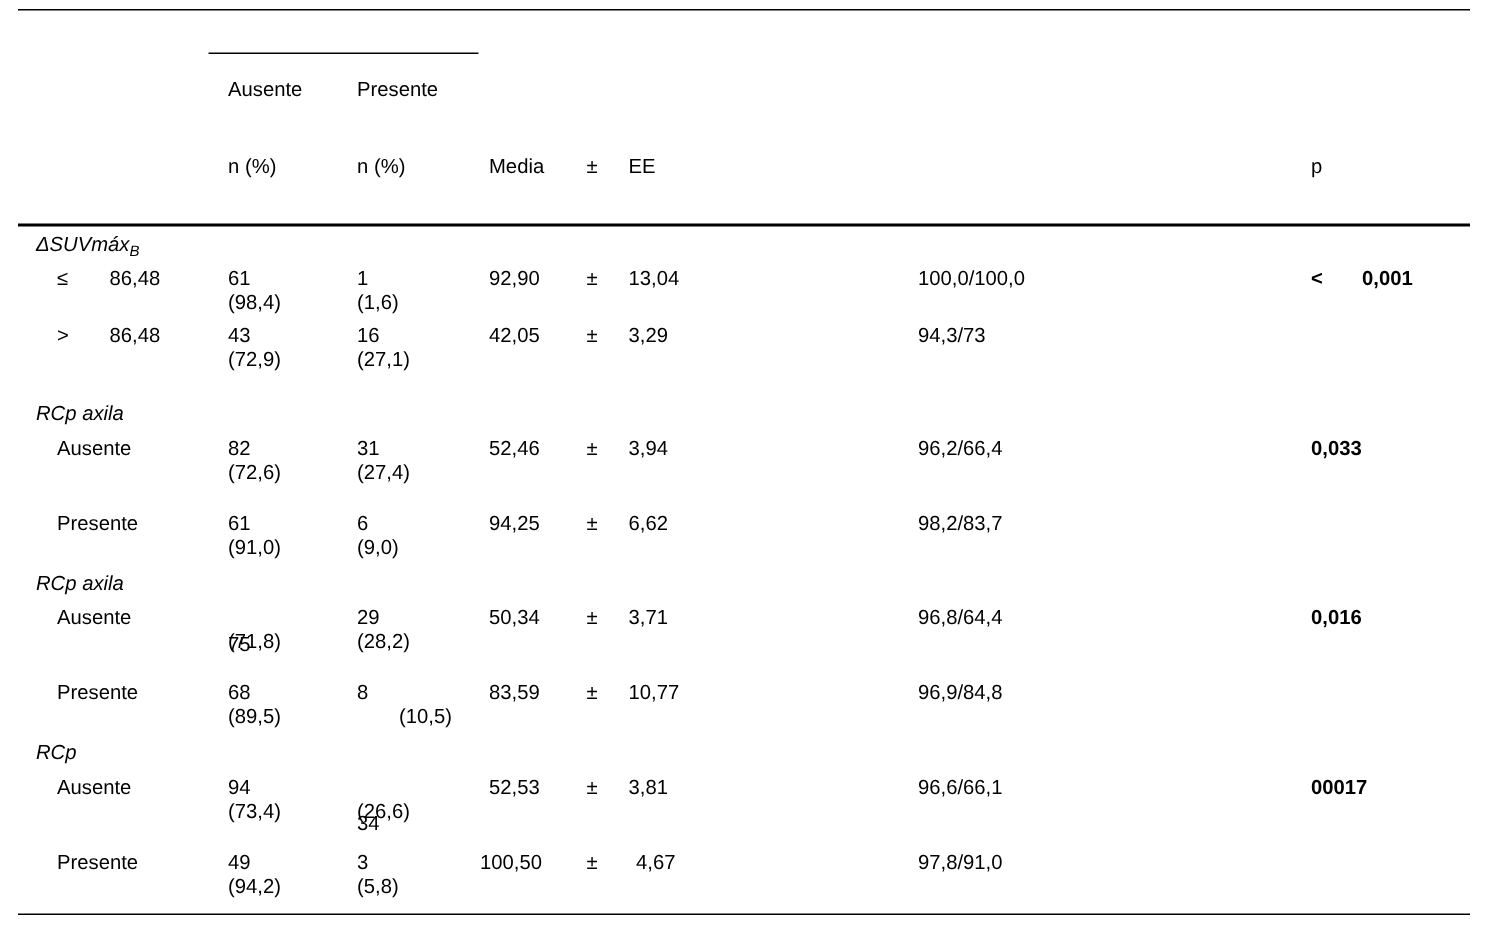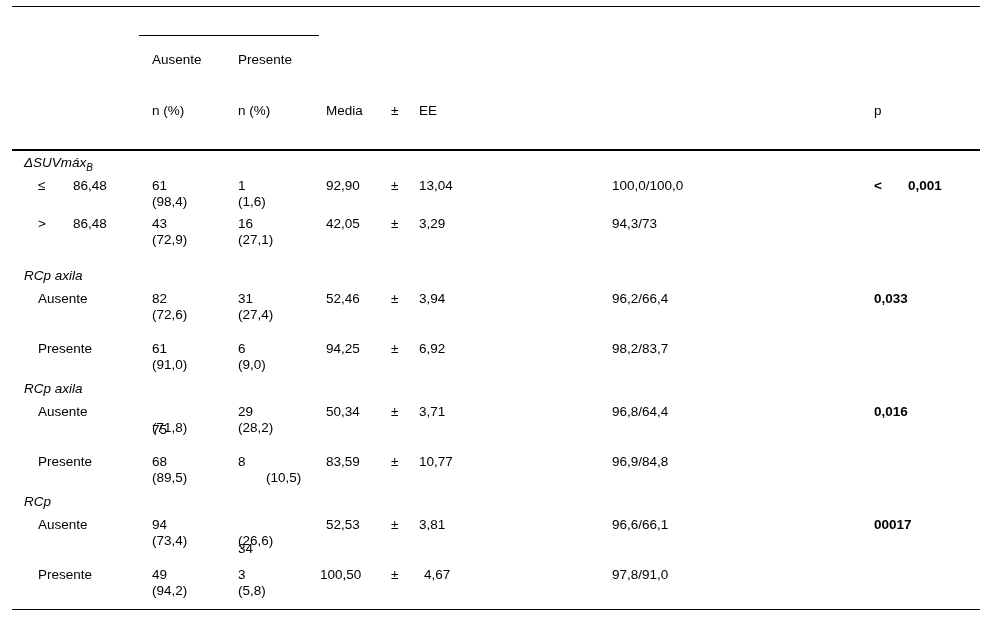--- a/index.html
+++ b/index.html
@@ -169,21 +169,21 @@
   <div class="cell c-prop" style="top:291px;">96,2/66,4</div>
   <div class="cell c-p" style="top:291px;">0,033</div>
 
   <div class="cell c-label" style="top:341px;">Presente</div>
   <div class="cell c-n1" style="top:341px;">61</div>
   <div class="cell c-n1" style="top:357px;">(91,0)</div>
   <div class="cell c-n2" style="top:341px;">6</div>
   <div class="cell c-n2" style="top:357px;">(9,0)</div>
   <div class="cell c-media" style="top:341px;">94,25</div>
   <div class="cell c-pm" style="top:341px;">±</div>
-  <div class="cell c-ee" style="top:341px;">6,92</div>
+  <div class="cell c-ee" style="top:341px;">6,62</div>
   <div class="cell c-prop" style="top:341px;">98,2/83,7</div>
 
   <div class="group-label" style="top:381px;">RCp axila</div>
 
   <div class="cell c-label" style="top:404px;">Ausente</div>
   <div class="cell c-n1" style="top:422px;">75</div>
   <div class="cell c-n1" style="top:420px;">(71,8)</div>
   <div class="cell c-n2" style="top:404px;">29</div>
   <div class="cell c-n2" style="top:420px;">(28,2)</div>
   <div class="cell c-media" style="top:404px;">50,34</div>

